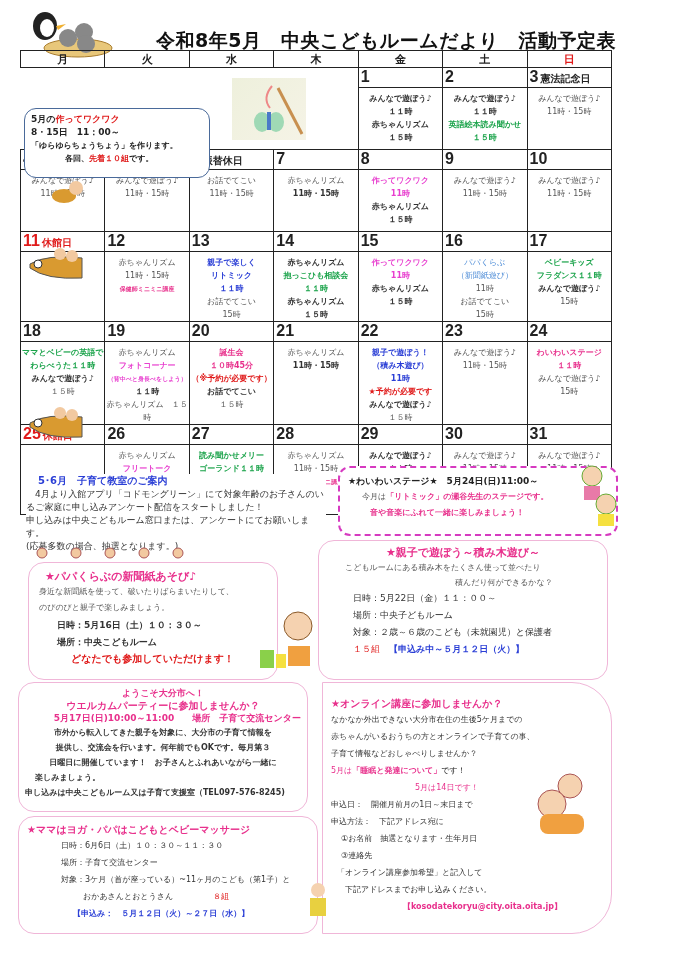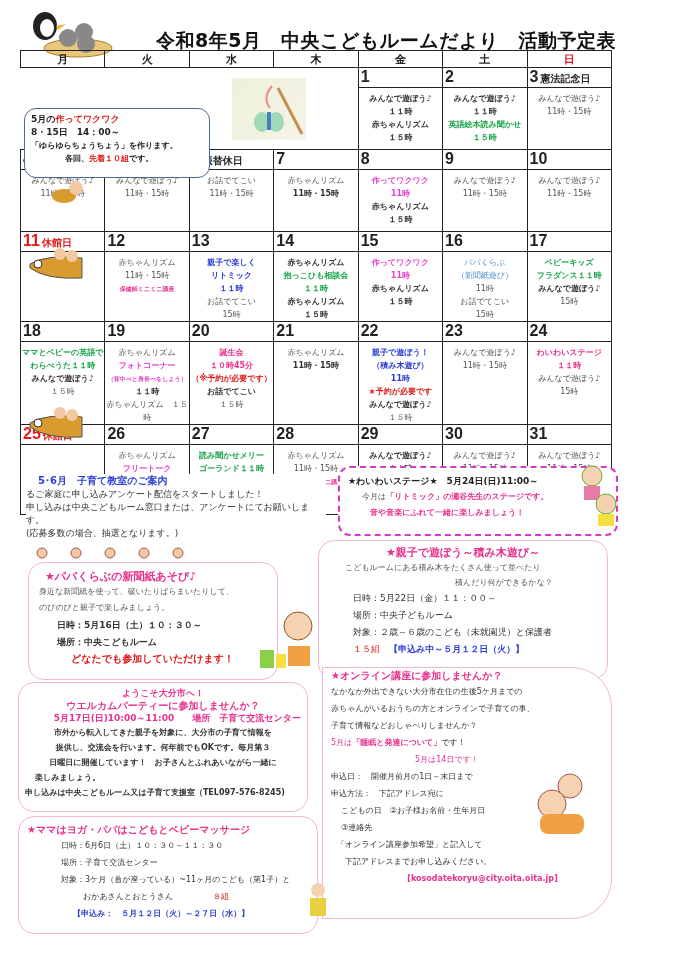--- a/index.html
+++ b/index.html
@@ -279,21 +279,21 @@
         <td class="body">
           <span class="l ">みんなで遊ぼう♪</span>
           <span class="l ">11時・15時</span>
         </td>
       </tr>
     </tbody>
 </table>
 
 <div class="notice-bubble">
   <span>5月の</span><span class="red">作ってワクワク</span><br>
-  <span>8・15日　14：00～</span><br>
+  <span>8・15日　11：00～</span><br>
   <span style="font-size:8px">「ゆらゆらちょうちょう」を作ります。</span><br>
   <span style="font-size:8px;padding-left:34px">各回、</span><span class="red" style="font-size:8px">先着１０組</span><span style="font-size:8px">です。</span>
 </div>
 <div class="photo">
   <svg width="74" height="62" viewBox="0 0 74 62">
     <line x1="46" y1="10" x2="70" y2="56" stroke="#c89050" stroke-width="3"></line>
     <path d="M40 8 Q30 20 38 30" stroke="#e88" stroke-width="2" fill="none"></path>
     <ellipse cx="30" cy="44" rx="8" ry="10" fill="#9fd9b5"></ellipse>
       <ellipse cx="44" cy="44" rx="8" ry="10" fill="#9fd9b5"></ellipse>
     <rect x="35" y="34" width="4" height="18" fill="#4a7ac8"></rect>
@@ -312,20 +312,21 @@
   </svg>
 <svg class="deco" style="left:26px;top:405px" width="60" height="38">
     <path d="M4 18 Q20 8 56 12 L56 32 Q20 34 4 22 Z" fill="#d99a30" stroke="#555"></path>
     <circle cx="12" cy="18" r="4" fill="#fff" stroke="#333"></circle>
     <circle cx="34" cy="8" r="6" fill="#f2c9a0"></circle>
     <circle cx="46" cy="10" r="6" fill="#f2c9a0"></circle>
   </svg>
 
 <div class="box" style="left:26px;top:474px;width:300px;">
   <div class="sec-title-blue" style="padding-left:12px">5･6月　子育て教室のご案内</div>
+  <div class="para">　4月より入館アプリ「コドモングリーン」にて対象年齢のお子さんのい</div>
   <div class="para">るご家庭に申し込みアンケート配信をスタートしました！</div>
   <div class="para">申し込みは中央こどもルーム窓口または、アンケートにてお願いします。</div>
   <div class="para">(応募多数の場合、抽選となります。)</div>
 </div>
 
 <div class="box dashbox" style="left:338px;top:466px;width:280px;height:70px;padding:6px 8px;">
   <div style="font-size:9px;font-weight:bold;line-height:15px">★わいわいステージ★　5月24日(日)11:00～</div>
   <div style="font-size:8px;line-height:16px;padding-left:14px;color:#555"><span>今月は</span><span class="mag">「リトミック」の瀬谷先生のステージです。</span></div>
   <div class="mag" style="font-size:8px;line-height:16px;padding-left:22px">音や音楽にふれて一緒に楽しみましょう！</div>
 </div>
@@ -383,30 +384,30 @@
 
 <div class="box pinkbox" style="left:18px;top:816px;width:300px;height:118px;padding:6px 8px;">
   <div class="mag" style="font-size:10px;line-height:14px">★ママはヨガ・パパはこどもとベビーマッサージ</div>
   <div class="para" style="padding-left:34px;line-height:17px;font-size:8px">日時：6月6日（土）１０：３０～１１：３０</div>
   <div class="para" style="padding-left:34px;line-height:17px;font-size:8px">場所：子育て交流センター</div>
   <div class="para" style="padding-left:34px;line-height:17px;font-size:8px">対象：3ケ月（首が座っている）~11ヶ月のこども（第1子）と</div>
   <div class="para" style="padding-left:56px;line-height:17px;font-size:8px"><span>おかあさんとおとうさん</span><span style="color:#e01a1a;padding-left:40px">８組</span></div>
   <div class="blue" style="padding-left:46px;line-height:17px;font-size:8px">【申込み：　５月１２日（火）～２７日（水）】</div>
 </div>
 
-<div class="box pinkbox" style="left:322px;top:667px;width:290px;height:252px;padding:0 8px;border-radius:0 40px 40px 0;">
+<div class="box pinkbox" style="left:322px;top:682px;width:290px;height:252px;padding:13px 8px;border-radius:0 40px 40px 0;">
   <div class="mag" style="font-size:10px;line-height:15px">★オンライン講座に参加しませんか？</div>
   <div class="para" style="font-size:8px;line-height:17px">なかなか外出できない大分市在住の生後5ケ月までの</div>
   <div class="para" style="font-size:8px;line-height:17px">赤ちゃんがいるおうちの方とオンラインで子育ての事、</div>
   <div class="para" style="font-size:8px;line-height:17px">子育て情報などおしゃべりしませんか？</div>
   <div style="font-size:8px;line-height:17px"><span style="color:#e8308c">5月は</span><span class="mag">「睡眠と発達について」</span><span>です！</span></div>
   <div style="font-size:8px;line-height:17px;color:#e8308c;padding-left:84px">5月は14日です！</div>
   <div class="para" style="font-size:8px;line-height:17px">申込日：　開催月前月の1日～末日まで</div>
   <div class="para" style="font-size:8px;line-height:17px">申込方法：　下記アドレス宛に</div>
-  <div class="para" style="font-size:8px;line-height:17px;padding-left:10px">こどもの日　②お子様お名前・生年月日</div>
+  <div class="para" style="font-size:8px;line-height:17px;padding-left:10px">①お名前　抽選となります・生年月日</div>
   <div class="para" style="font-size:8px;line-height:17px;padding-left:10px">③連絡先</div>
   <div class="para" style="font-size:8px;line-height:17px;padding-left:6px">「オンライン講座参加希望」と記入して</div>
   <div class="para" style="font-size:8px;line-height:17px;padding-left:14px">下記アドレスまでお申し込みください。</div>
   <div class="mag" style="font-size:8px;line-height:17px;padding-left:72px">【kosodatekoryu@city.oita.oita.jp】</div>
 </div>
 <svg class="deco" style="left:530px;top:770px" width="60" height="70">
     <circle cx="40" cy="16" r="12" fill="#f5d2b0" stroke="#a55"></circle>
     <circle cx="22" cy="34" r="14" fill="#f5d2b0" stroke="#a55"></circle>
     <rect x="10" y="44" width="44" height="20" rx="8" fill="#f0a040"></rect>
   </svg>

